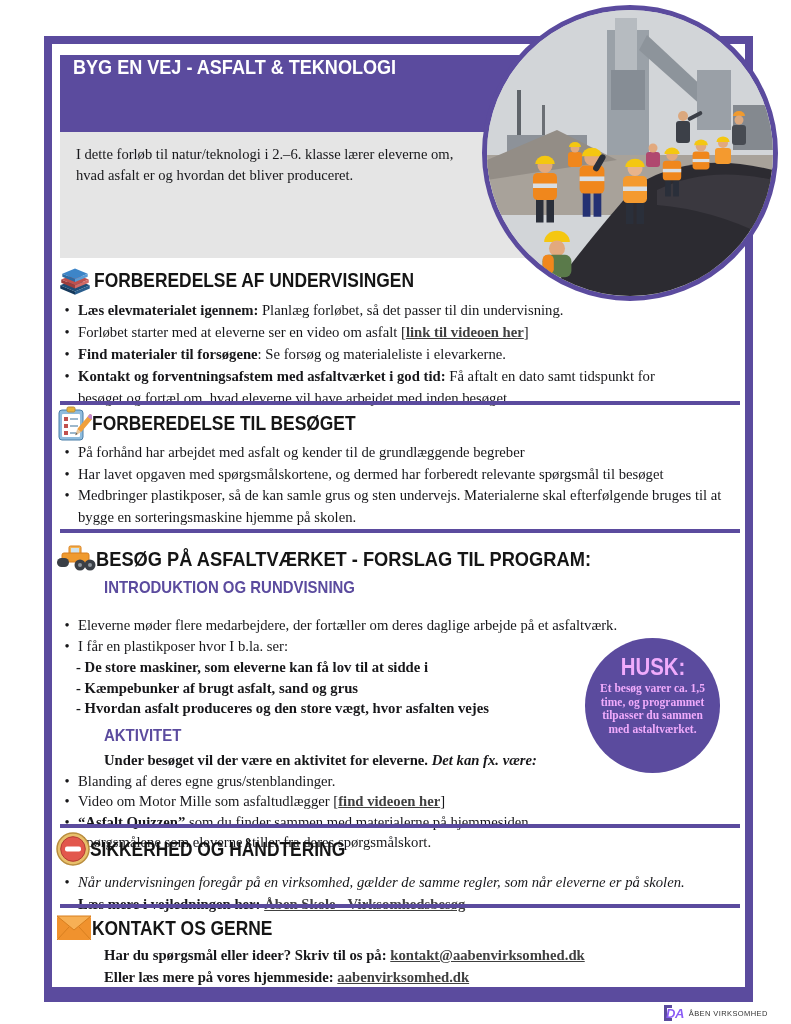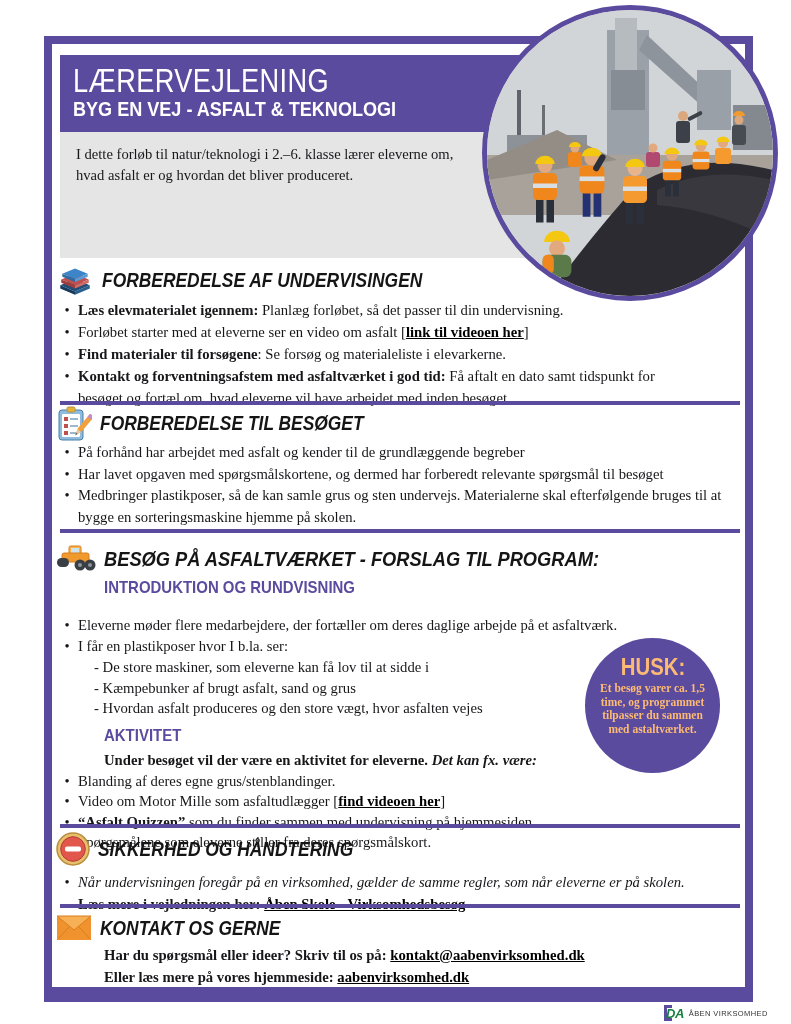--- a/index.html
+++ b/index.html
@@ -20,56 +20,55 @@
   
   .intro-box{position:absolute;left:60px;top:132px;width:557px;height:126px;background:#e5e5e5;z-index:2;
              box-sizing:border-box;padding:12px 0 0 16px;overflow:hidden;}
   .intro-box p{margin:0 0 20px 0;width:404px;font-size:14.6px;line-height:20.5px;}
   
   .photo-wrap{position:absolute;left:482px;top:5px;width:296px;height:296px;border-radius:50%;
               border:5px solid #5b4b9e;box-sizing:border-box;overflow:hidden;z-index:4;background:#d4d6d8;}
   .photo-wrap svg{display:block;}
   
   .sec{position:absolute;left:56px;z-index:3;font-size:14.7px;line-height:22px;}
-  .sec-head{display:flex;align-items:center;gap:8px;font-style:italic;}
+  .sec-head{display:flex;align-items:center;gap:0;}
   .sec-title{display:inline-block;font-family:"Liberation Sans",sans-serif;font-weight:700;
              font-size:20px;color:#151515;transform:scaleX(.87);transform-origin:0 50%;white-space:nowrap;}
   .subhead{display:inline-block;font-family:"Liberation Sans",sans-serif;font-weight:700;font-size:17px;
            color:#5b4b9e;transform:scaleX(.88);transform-origin:0 50%;white-space:nowrap;}
   .rule{position:absolute;left:60px;width:680px;height:4px;background:#5b4b9e;z-index:3;}
   .bullet{display:flex;}
   .bullet .dot{width:22px;flex:0 0 22px;text-align:center;}
   .bullet .txt{flex:1;}
   b.lead{font-weight:700;}
   .it{font-style:italic;}
-  a.lnk{color:#000000;font-weight:700;text-decoration:underline;cursor:pointer;}
-  .dash-line{margin-left:38px;line-height:20.5px;}
+  a.lnk{color:#404040;font-weight:700;text-decoration:underline;cursor:pointer;}
+  .dash-line{margin-left:20px;line-height:20.5px;font-weight:bold;}
   
   .husk{position:absolute;left:585px;top:638px;width:135px;height:135px;border-radius:50%;background:#5b4b9e;
-        z-index:4;color:#fdba74;text-align:center;box-sizing:border-box;padding-top:16px;}
+        z-index:4;color:#f0abfc;text-align:center;box-sizing:border-box;padding-top:16px;}
   .husk-title{display:inline-block;font-family:"Liberation Sans",sans-serif;font-weight:700;font-size:24px;
         transform:scaleX(.85);transform-origin:50% 50%;line-height:26px;}
   .husk-body{font-size:11.5px;font-weight:700;line-height:13.5px;padding:2px 10px 0 10px;}
   
   .footer-logo{position:absolute;left:664px;top:1004px;z-index:5;display:flex;align-items:center;height:18px;}
   .bracket{width:8px;height:16px;border:3px solid #5b4b9e;border-right:none;display:inline-block;box-sizing:border-box;}
-  .da{font-family:"Liberation Sans",sans-serif;font-weight:700;font-style:italic;font-size:13px;color:#15803d;
+  .da{font-family:"Liberation Sans",sans-serif;font-weight:700;font-style:italic;font-size:13px;color:#8b5cf6;
       margin-left:-6px;letter-spacing:-.5px;}
   .brand{font-family:"Liberation Sans",sans-serif;font-size:7.5px;color:#333;margin-left:5px;letter-spacing:.4px;white-space:nowrap;}
   .icn{flex:0 0 auto;}
 </style>
 </head>
 <body>
 
 <div class="page">
 
   <div class="frame"></div>
 
   <div class="header-box">
-    <div><span class="title">LÆRERVEJLENING</span></div>
     <div><span class="subtitle">BYG EN VEJ - ASFALT &amp; TEKNOLOGI</span></div>
   </div>
 
   <div class="intro-box">
     <p>I dette forløb til natur/teknologi i 2.–6. klasse lærer eleverne om, hvad asfalt er og hvordan det bliver produceret.</p>
   </div>
 
   <div class="photo-wrap">
     <svg width="286" height="286" viewBox="0 0 286 286">
       <rect width="286" height="286" fill="#d2d5d8"></rect>
@@ -272,21 +271,21 @@
       <div class="bullet">
           <span class="dot">•</span>
           <span class="txt">Blanding af deres egne grus/stenblandinger.</span>
         </div>
       <div class="bullet">
           <span class="dot">•</span>
         <span class="txt"><span>Video om Motor Mille som asfaltudlægger [</span><a class="lnk">find videoen her</a><span>]</span></span>
         </div>
       <div class="bullet">
           <span class="dot">•</span>
-        <span class="txt"><b class="lead">“Asfalt Quizzen”</b><span> som du finder sammen med undervisning på hjemmesiden.</span></span>
+        <span class="txt"><b class="lead">“Asfalt Quizzen”</b><span> som du finder sammen med materialerne på hjemmesiden.</span></span>
         </div>
       <div class="bullet">
           <span class="dot">•</span>
           <span class="txt">Spørgsmålene som eleverne stiller fra deres spørgsmålskort.</span>
         </div>
     </div>
   </div>
 
   <div class="husk">
     <div><span class="husk-title">HUSK:</span></div>

